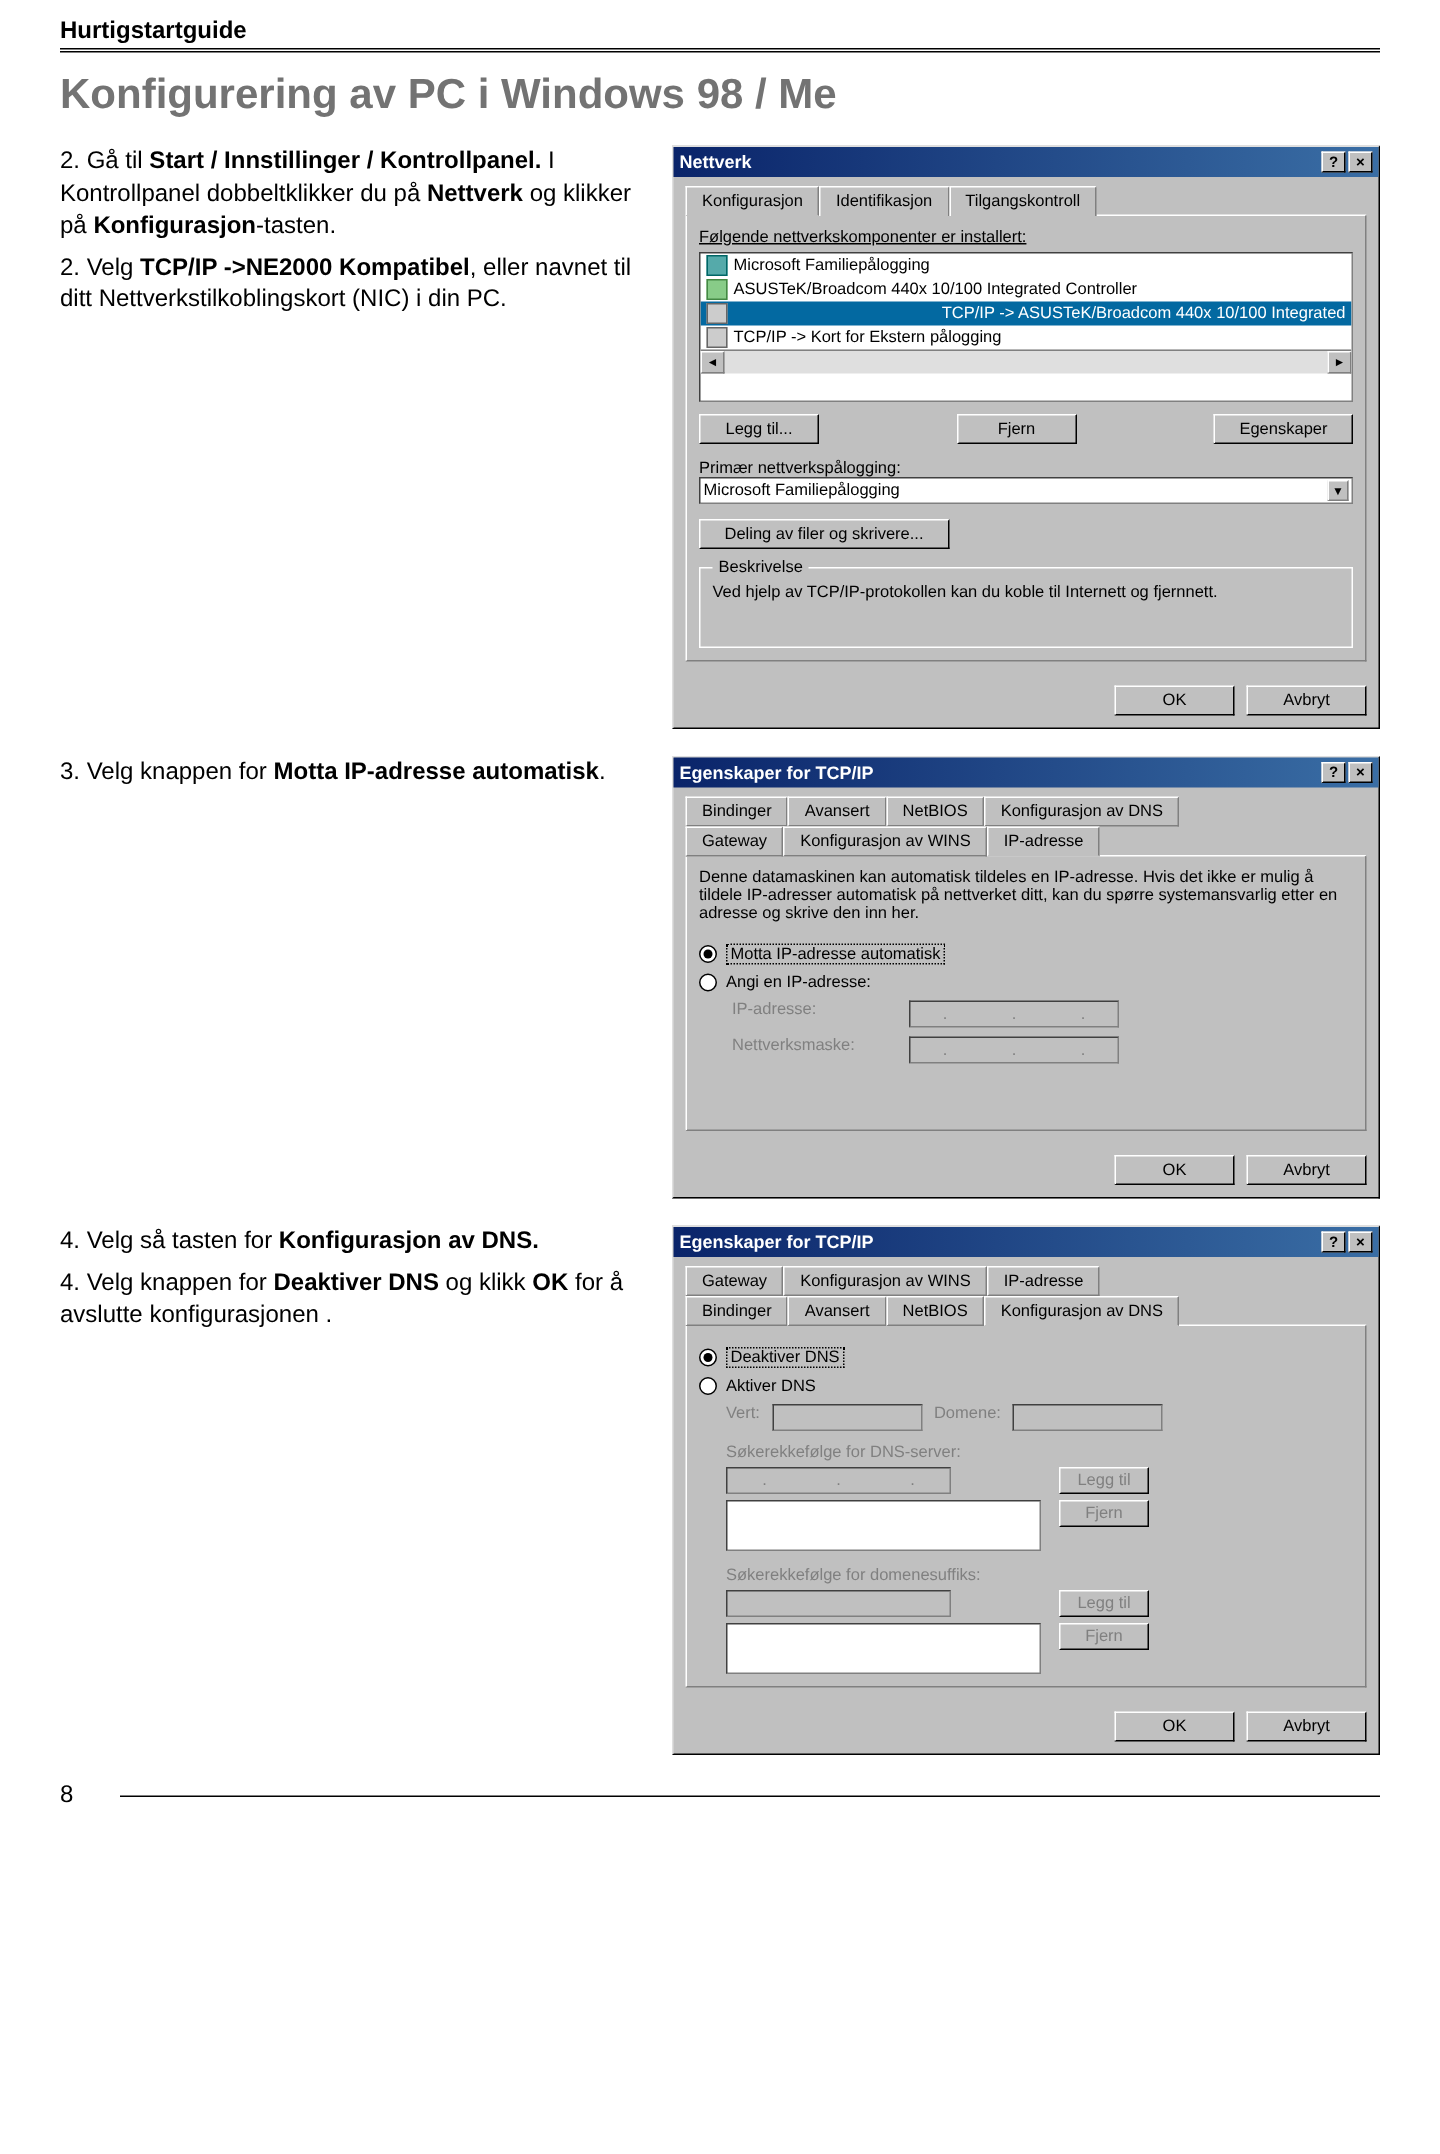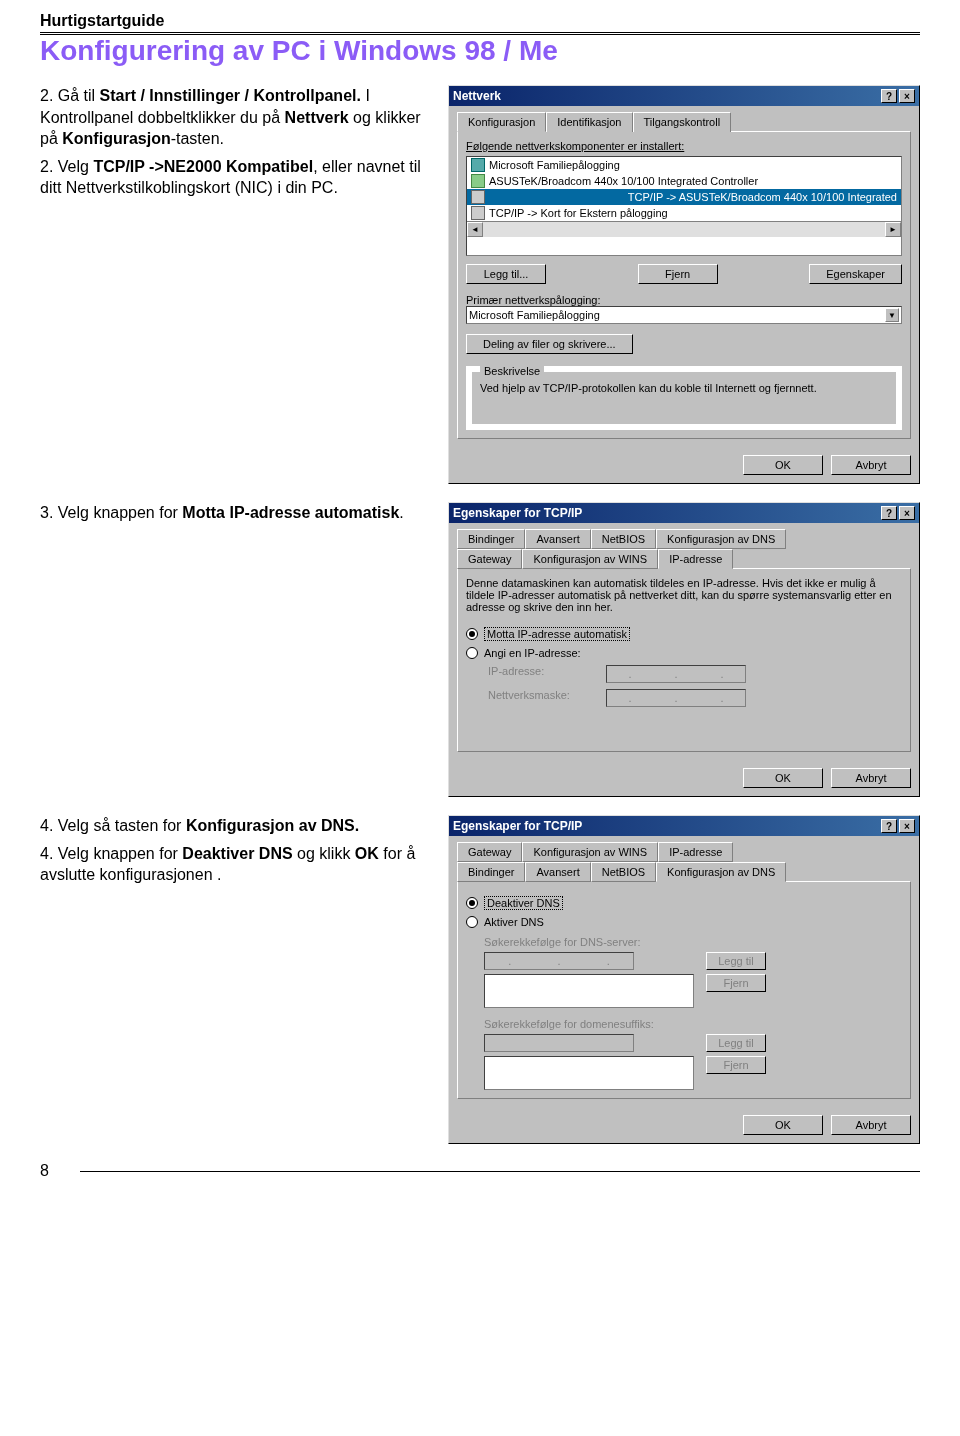--- a/index.html
+++ b/index.html
@@ -8,23 +8,24 @@
     background: #fff;
     width: 960px;
     padding: 12px 40px 20px 40px;
     color: #000;
   }
   .header-label {
     font-weight: bold;
     font-size: 16px;
     border-bottom: 3px double #000;
     padding-bottom: 2px;
+    margin-bottom: 12px;
   }
   h1.page-title {
-    color: #8b5cf6;
+    color: #737373;
     font-size: 28px;
     font-weight: bold;
     margin-bottom: 18px;
   }
   .row {
     display: flex;
     align-items: flex-start;
     gap: 16px;
     margin-bottom: 18px;
   }
@@ -118,21 +119,21 @@
   .dropdown {
     background:#fff;
     border:1px solid #808080;
     border-top-color:#404040; border-left-color:#404040;
     padding:1px 2px;
     display:flex; justify-content:space-between; align-items:center;
     font-size:11px;
   }
   .ddarrow { width:14px; height:14px; background:#c0c0c0; border:1px solid #808080; border-top-color:#fff; border-left-color:#fff; font-size:8px; display:flex; align-items:center; justify-content:center; }
 
-  .groupbox { border:6px solid #000000; border-top-color:#fff; border-left-color:#fff; border-right-color:#fff; border-bottom-color:#fff; position:relative; padding:10px 8px 8px 8px; margin-top:12px; }
+  .groupbox { border:1px solid #000000; border-top-color:#fff; border-left-color:#fff; border-right-color:#fff; border-bottom-color:#fff; position:relative; padding:10px 8px 8px 8px; margin-top:12px; }
   .groupbox::before { content: attr(data-title); position:absolute; top:-7px; left:8px; background:#c0c0c0; padding:0 4px; font-size:11px; }
 
   .bottom-btns { display:flex; justify-content:flex-end; gap:8px; padding:8px; }
 
   .radio { display:flex; align-items:center; gap:6px; font-size:11px; margin:6px 0; }
   .radio .r { width:12px; height:12px; border-radius:50%; border:1px solid #000; background:#fff; display:flex; align-items:center; justify-content:center; }
   .radio .r.sel::after { content:''; width:6px; height:6px; border-radius:50%; background:#000; }
   .radio.dotted .lbl { border:1px dotted #000; padding:0 2px; }
   .ipbox { width:140px; height:18px; background:#c0c0c0; border:1px solid #808080; border-top-color:#404040; border-left-color:#404040; display:flex; align-items:center; justify-content:space-around; color:#808080; }
   .field-lbl { color:#808080; width:110px; }
@@ -343,20 +344,26 @@
         <div class="tabpane">
           <div class="radio dotted">
             <span class="r sel"></span>
             <span class="lbl">Deaktiver DNS</span>
           </div>
           <div class="radio">
             <span class="r"></span>
             <span>Aktiver DNS</span>
           </div>
 
+          <div class="field-row" style="margin-left:18px;">
+            <span class="gray-text">Vert:</span>
+            <span class="ipbox" style="width:100px;"></span>
+            <span class="gray-text">Domene:</span>
+            <span class="ipbox" style="width:100px;"></span>
+          </div>
 
           <div class="gray-text" style="margin:8px 0 4px 18px;">Søkerekkefølge for DNS-server:</div>
           <div class="search-cols">
             <div>
               <div class="ipbox" style="width:150px; margin-bottom:4px;">
                   <span>.</span>
                   <span>.</span>
                   <span>.</span>
                 </div>
               <div class="small-listbox"></div>

